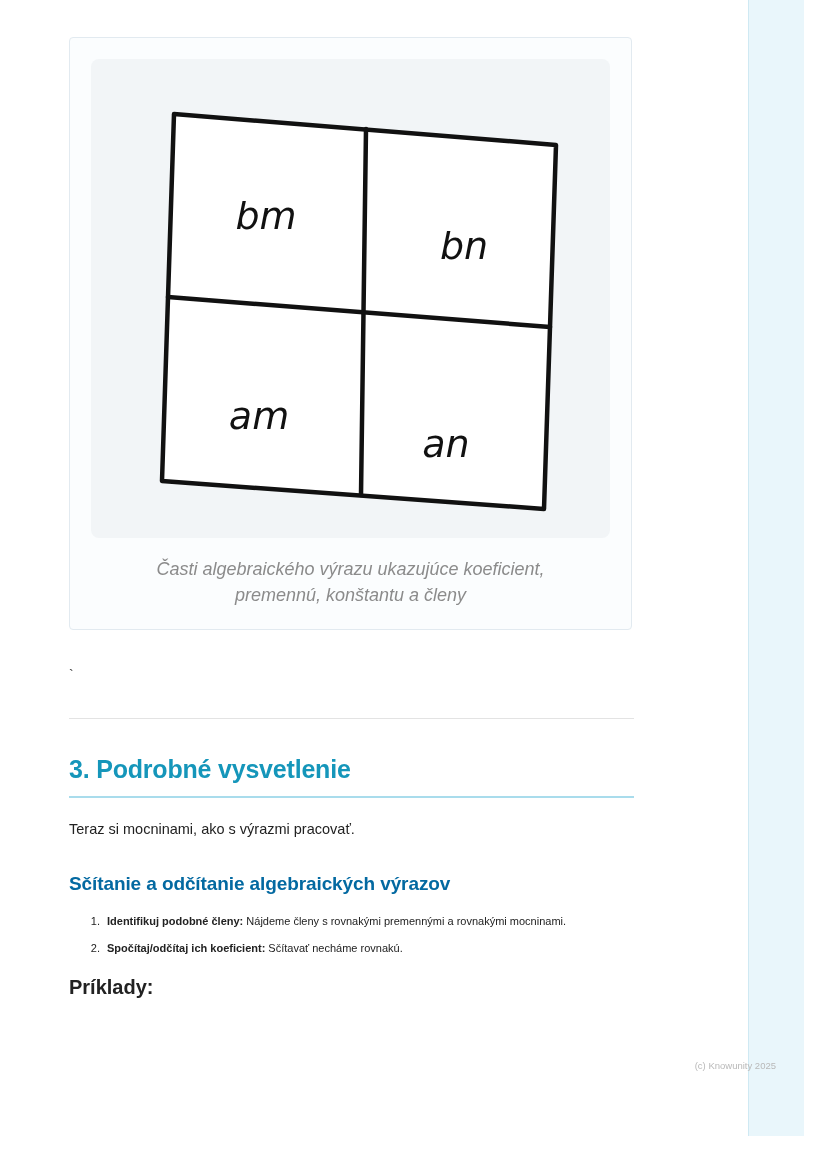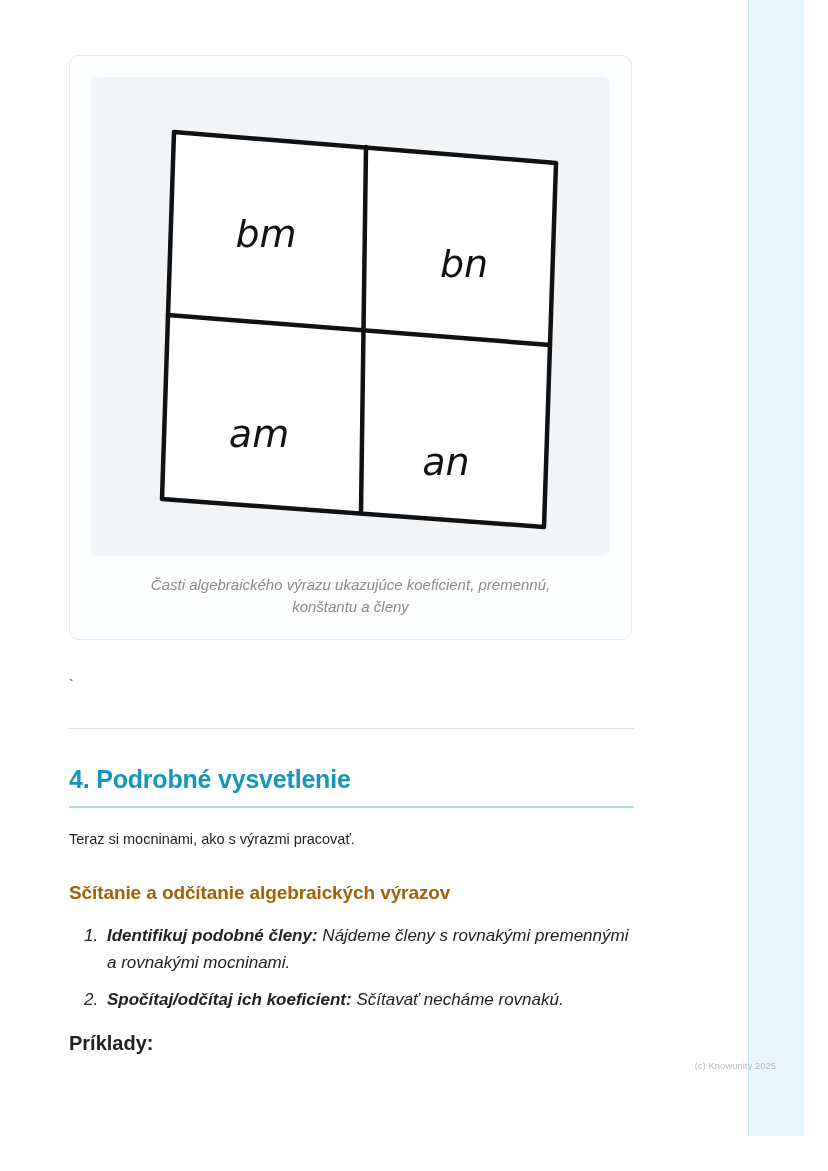--- a/index.html
+++ b/index.html
@@ -27,46 +27,46 @@
 
   .content {
     position: absolute;
     left: 69px;
     top: 0;
     width: 565px;
   }
 
   
   .figure-card {
-    margin-top: 55px;
+    margin-top: 37px;
     width: 563px;
     box-sizing: border-box;
     border: 1px solid #e2eaf0;
-    border-radius: 10px;
+    border-radius: 4px;
     background: #fbfdfe;
     padding: 21px;
   }
   .figure-inner {
     background: #f2f5f7;
     border-radius: 8px;
     padding: 10px 0 14px 0;
     display: flex;
     justify-content: center;
     align-items: center;
   }
   .figure-svg-wrap {
     width: 100%;
     display: flex;
     justify-content: center;
   }
   .figure-caption {
     margin-top: 18px;
     text-align: center;
     font-style: italic;
-    font-size: 15px;
+    font-size: 18px;
     line-height: 1.45;
     color: #8b8b8b;
     padding: 0 30px;
   }
 
   
   .stray-tick {
     margin-top: 38px;
     font-size: 14px;
     color: #333;
@@ -102,39 +102,38 @@
     margin: 20px 0 0 0;
     font-size: 14.5px;
     line-height: 1.55;
     color: #222;
   }
 
   h3.sub-title {
     margin: 32px 0 0 0;
     font-size: 19px;
     font-weight: 700;
-    color: #a16207;
+    color: #0369a1;
     letter-spacing: -0.1px;
   }
 
   p.justified {
     margin: 20px 0 0 0;
     font-size: 14.5px;
     line-height: 1.62;
     color: #222;
     text-align: justify;
   }
 
   ol.steps {
     margin: 18px 0 0 0;
     padding-left: 34px;
-    font-size: 17px;
+    font-size: 11px;
     line-height: 1.6;
     color: #222;
-    font-style: italic;
   }
   ol.steps li {
     margin-bottom: 10px;
     padding-left: 4px;
   }
 
   .strong { font-weight: 700; }
 
   p.examples-label {
     margin: 18px 0 0 0;
@@ -190,21 +189,21 @@
           </svg>
         </div>
       </div>
       <div class="figure-caption">Časti algebraického výrazu ukazujúce koeficient, premennú, konštantu a členy</div>
     </div>
 
     <div class="stray-tick">`</div>
 
     <hr class="hr">
 
-    <h2 class="section-title">4. Podrobné vysvetlenie</h2>
+    <h2 class="section-title">3. Podrobné vysvetlenie</h2>
     <div class="section-underline"></div>
 
     <p class="body-text">Teraz si mocninami, ako s výrazmi pracovať.</p>
 
     <h3 class="sub-title">Sčítanie a odčítanie algebraických výrazov</h3>
 
 
     <ol class="steps">
       <li><span class="strong">Identifikuj podobné členy:</span><span> Nájdeme členy s rovnakými premennými a rovnakými mocninami.</span></li>
       <li><span class="strong">Spočítaj/odčítaj ich koeficient:</span><span> Sčítavať necháme rovnakú.</span></li>

